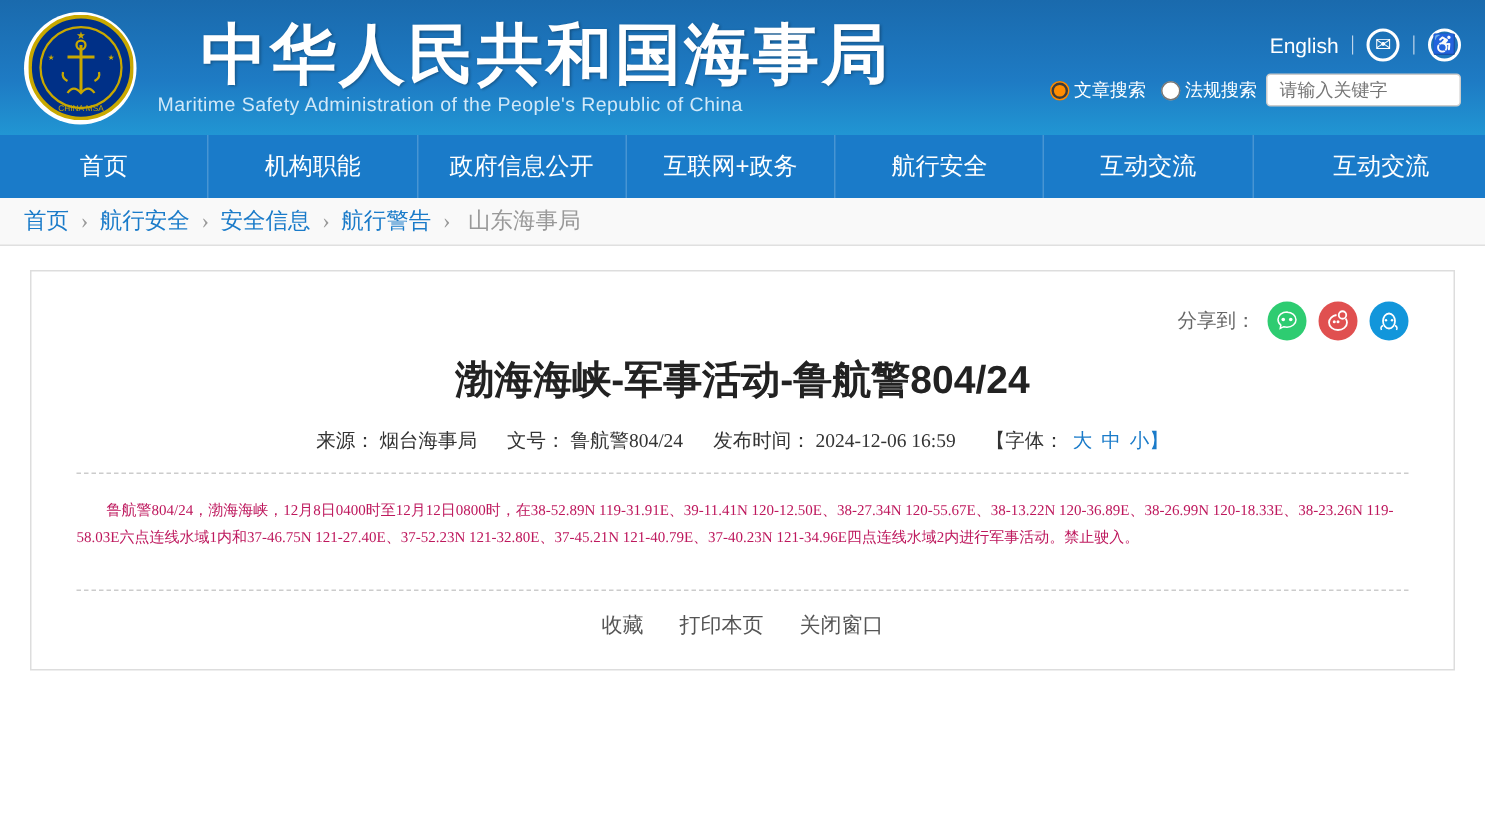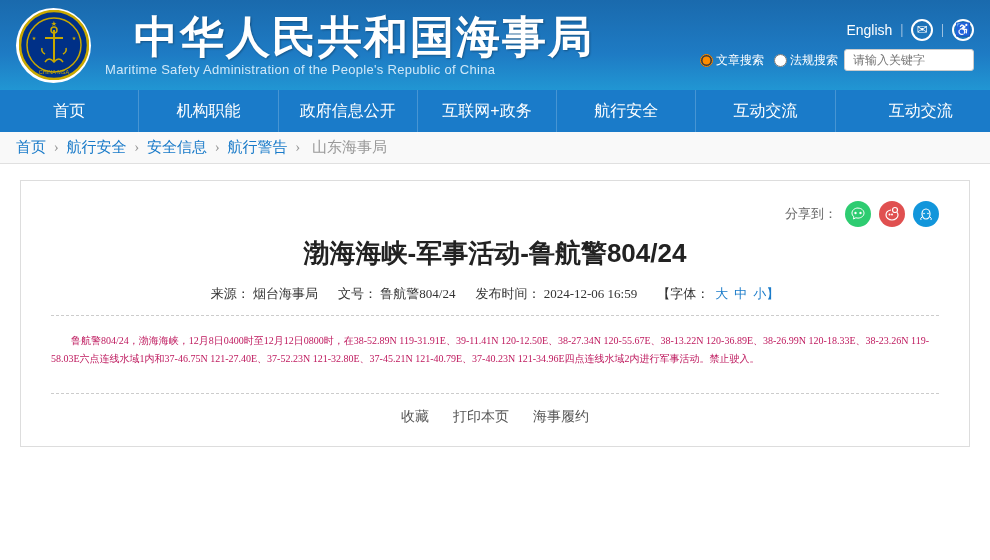--- a/index.html
+++ b/index.html
@@ -376,17 +376,17 @@
         <a>中</a>
         <a>小】</a>
       </div>
     </div>
 
     <p class="article-body">鲁航警804/24，渤海海峡，12月8日0400时至12月12日0800时，在38-52.89N 119-31.91E、39-11.41N 120-12.50E、38-27.34N 120-55.67E、38-13.22N 120-36.89E、38-26.99N 120-18.33E、38-23.26N 119-58.03E六点连线水域1内和37-46.75N 121-27.40E、37-52.23N 121-32.80E、37-45.21N 121-40.79E、37-40.23N 121-34.96E四点连线水域2内进行军事活动。禁止驶入。</p>
 
     <div class="article-actions">
       <a>收藏</a>
       <a>打印本页</a>
-      <a>海事履约</a>
+      <a>关闭窗口</a>
     </div>
 
   </div>
 </div>
 
 </body></html>

